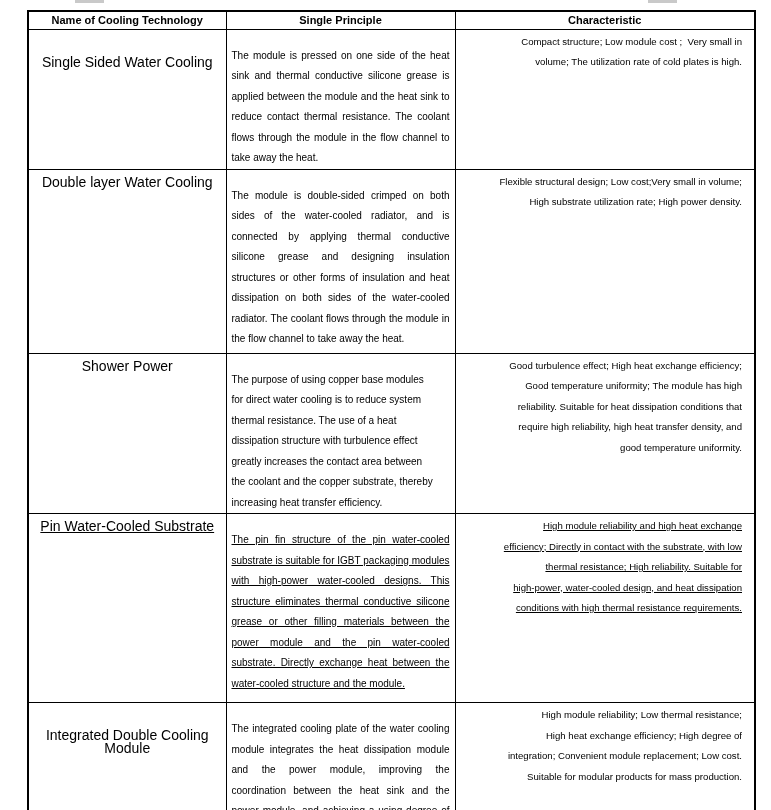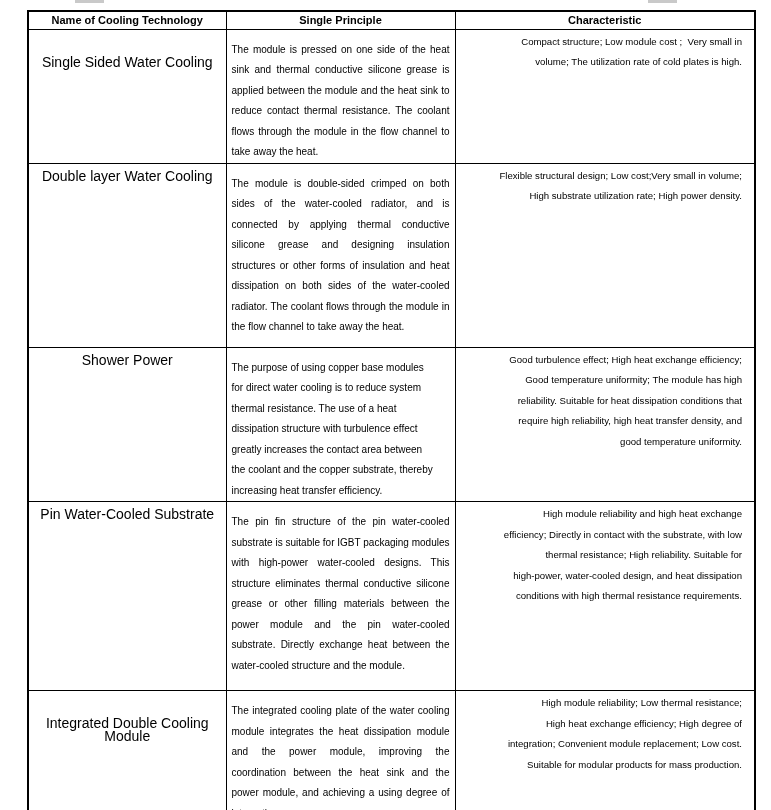--- a/index.html
+++ b/index.html
@@ -56,34 +56,34 @@
     line-height: 13px;
     padding: 6px 4px 0;
   }
   tr.pad-extra td.name-cell {
     padding-top: 26px;
   }
   td.principle-cell {
     font-size: 10px;
     line-height: 20.5px;
     text-align: justify;
-    padding: 10px 5px 0;
+    padding: 16px 5px 0;
     white-space: pre-line;
   }
   td.char-cell {
     font-size: 9.6px;
     line-height: 20.5px;
     text-align: right;
     padding: 2px 12px 0;
     white-space: pre-wrap;
   }
   tr.r1 { height: 130px; }
   tr.r2 { height: 184px; }
   tr.r3 { height: 147px; }
-  tr.r4 { height: 189px; }
+  tr.r4 { height: 189px; text-decoration: underline; }
   tr.r5 { height: 123px; }
 </style>
 </head>
 <body>
 
 <div class="artifact left"></div>
 <div class="artifact right"></div>
 
 <table class="cool-table">
   <colgroup>

